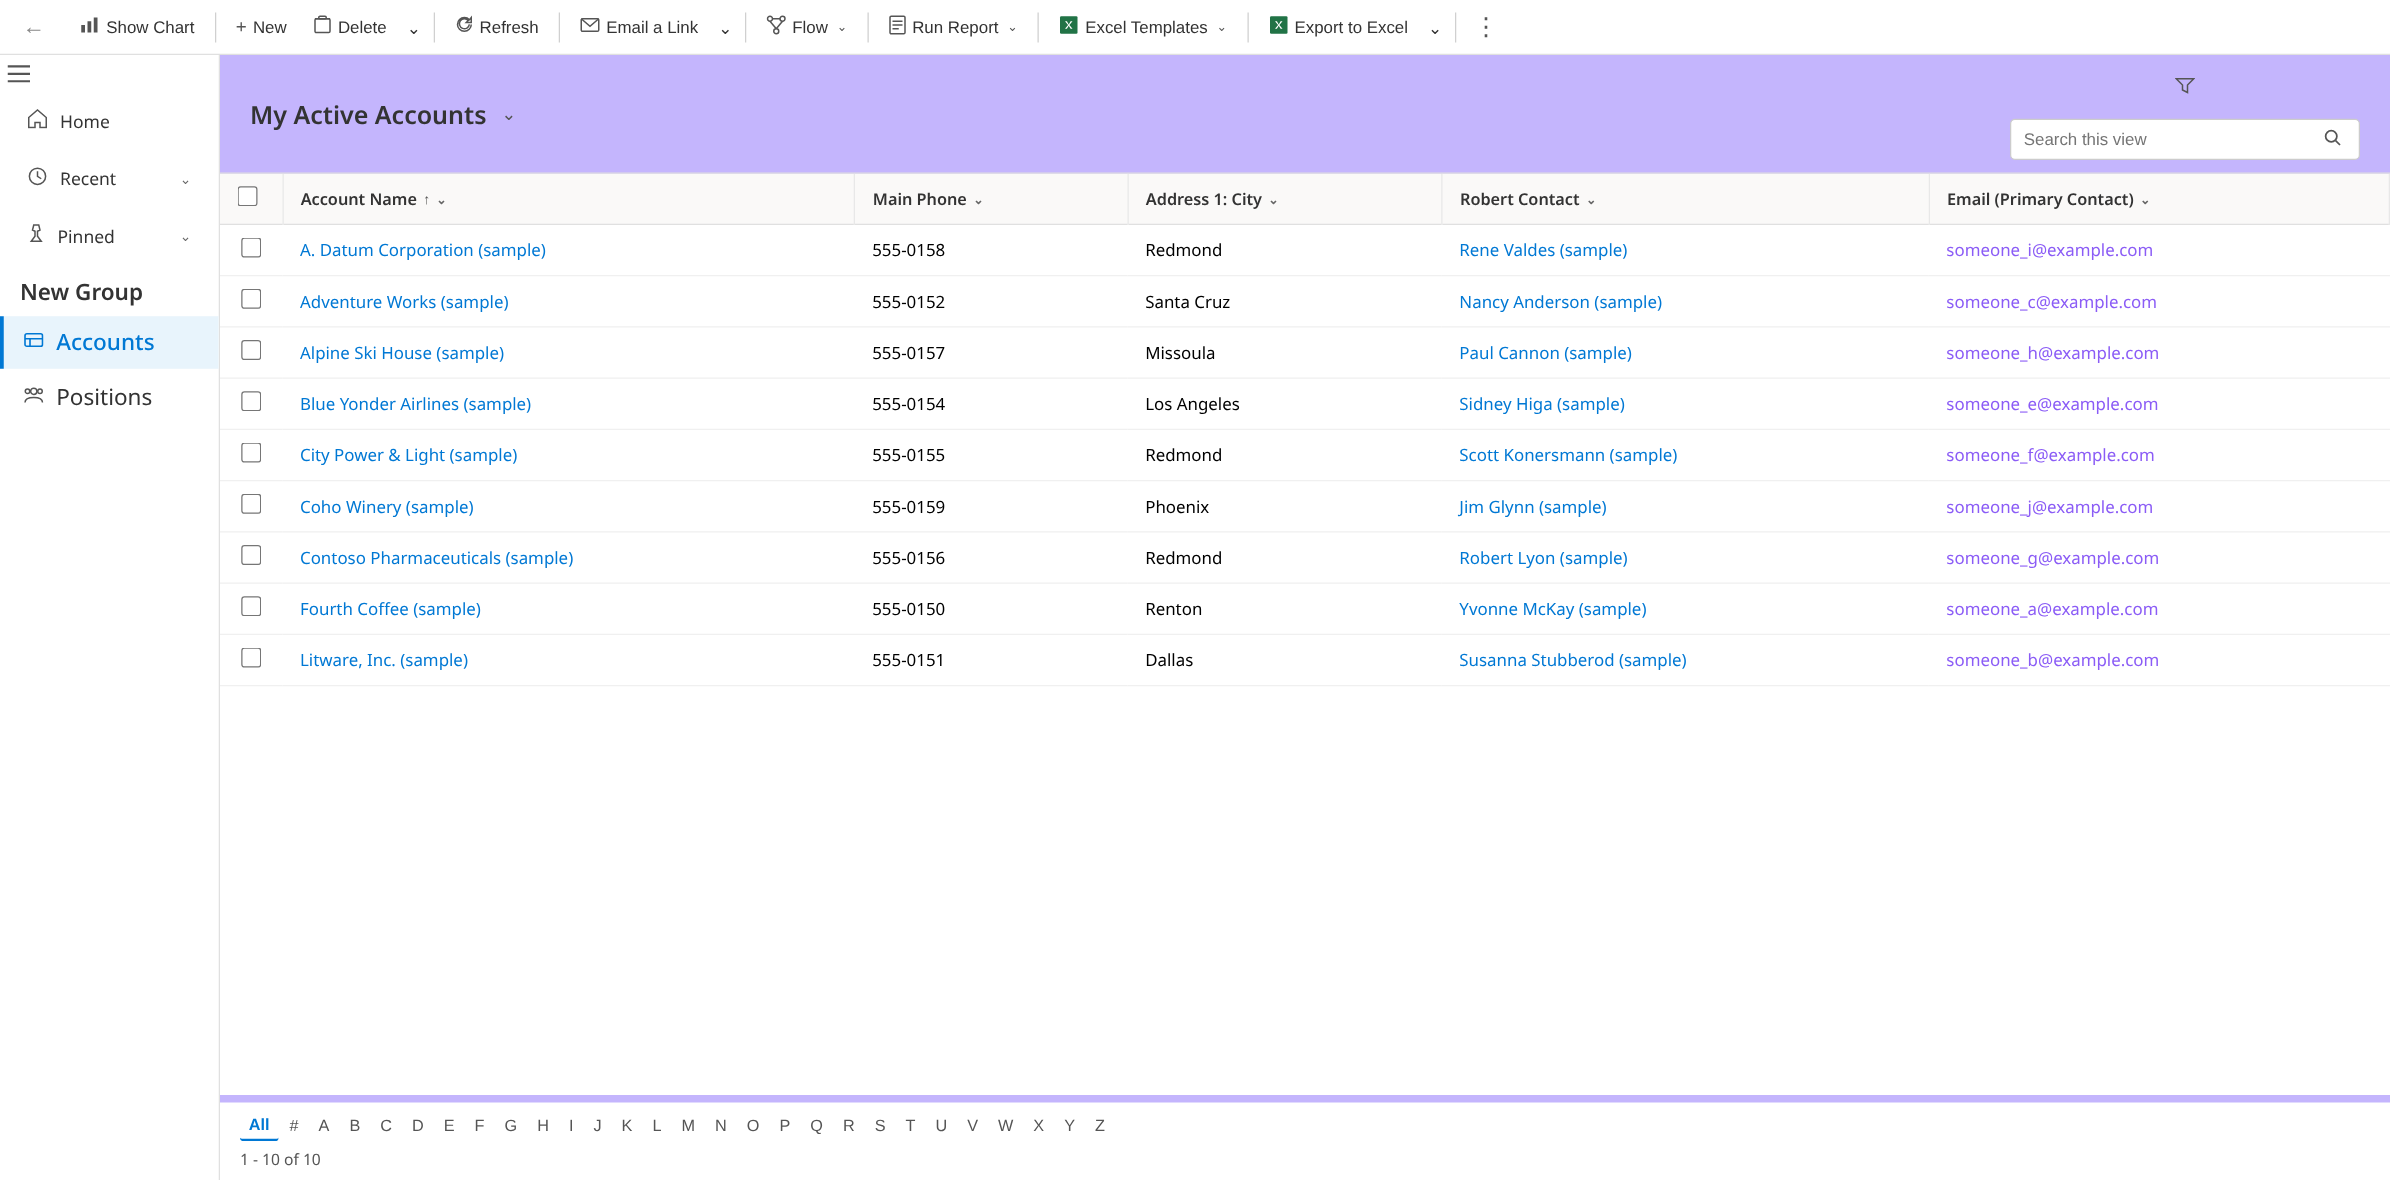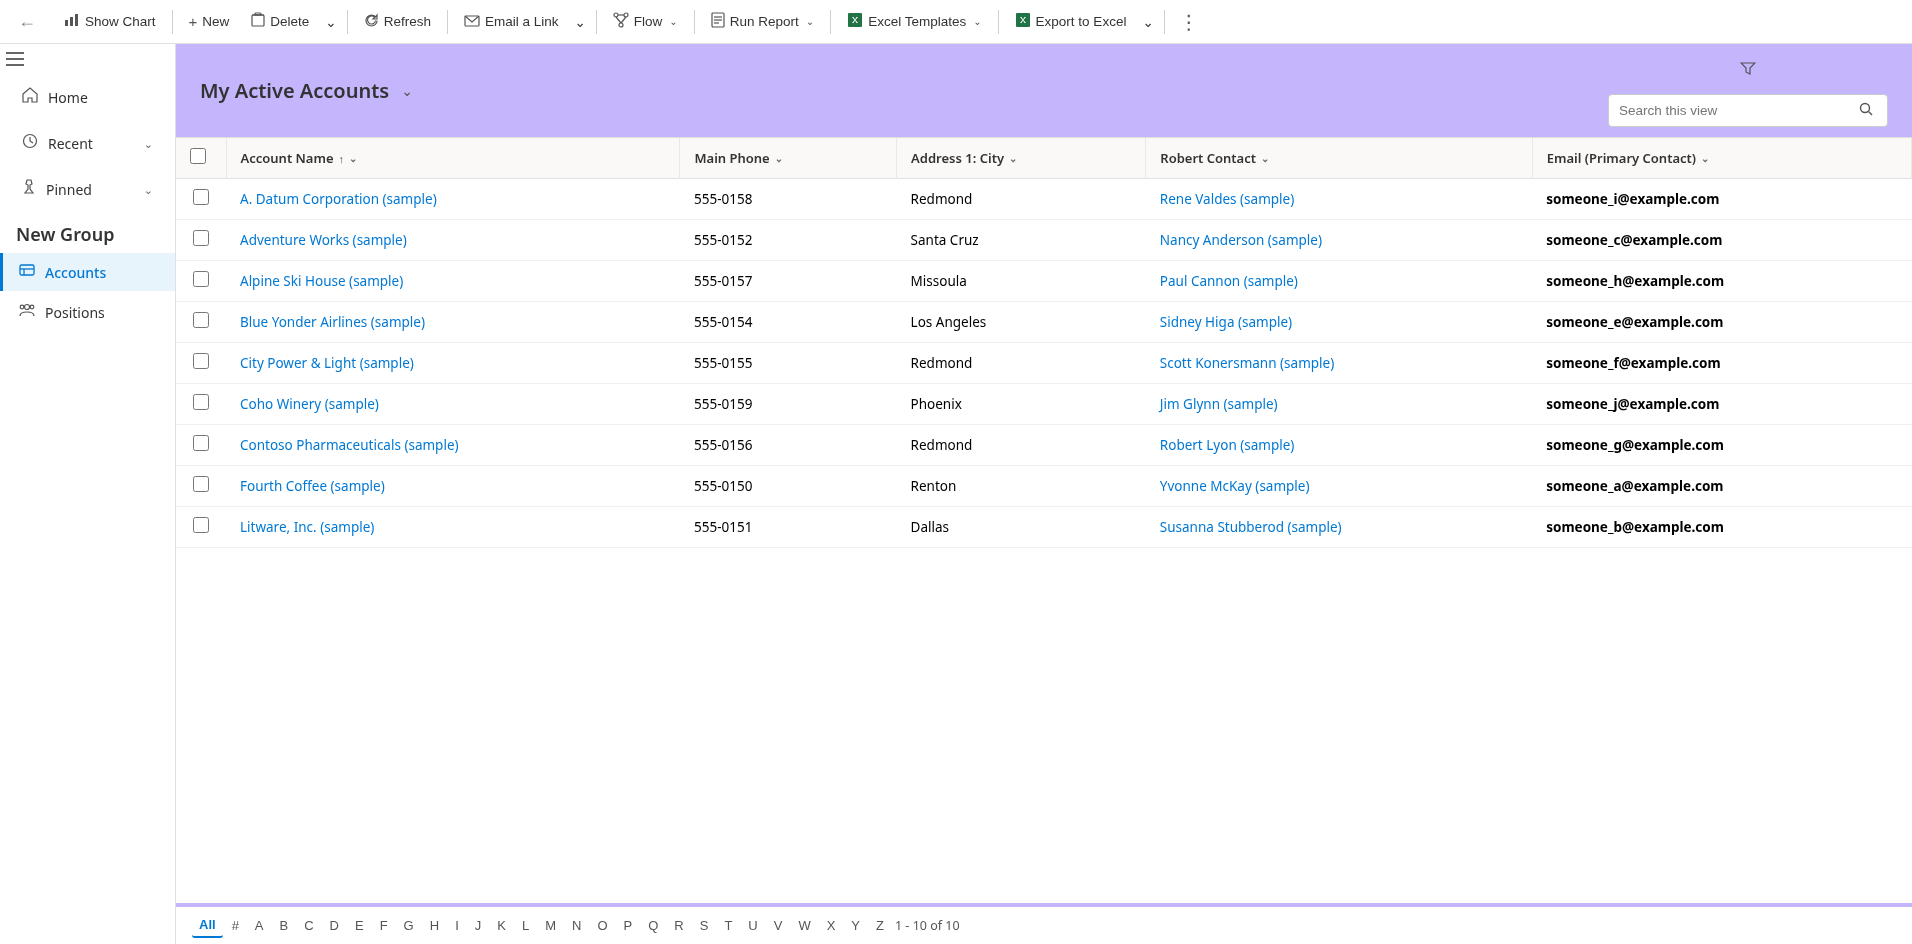--- a/index.html
+++ b/index.html
@@ -34,21 +34,21 @@
       display: flex; align-items: center; gap: 10px; padding: 10px 16px; cursor: pointer;
       border-radius: 4px; margin: 2px 6px; color: #333; font-size: 14px;
     }
     .sidebar-nav-item .nav-icon { font-size: 16px; color: #555; }
     .sidebar-nav-item .nav-chevron { margin-left: auto; font-size: 11px; color: #666; }
     .sidebar-group-label {
       padding: 10px 16px 6px 16px; font-size: 18px; font-weight: 600; color: #333;
     }
     .sidebar-section-item {
       display: flex; align-items: center; gap: 10px; padding: 9px 16px; cursor: pointer;
-      font-size: 14px; color: #333; margin: 1px 0; border-left: 3px solid transparent;
+      font-size: 18px; color: #333; margin: 1px 0; border-left: 3px solid transparent;
     }
     .sidebar-section-item.active { background: #e8f4fc; border-left: 3px solid #0078d4; color: #0078d4; font-weight: 500; }
     .sidebar-section-item .sec-icon { font-size: 15px; color: inherit; }
 
     
     .content-area { flex: 1; display: flex; flex-direction: column; overflow: hidden; background: #fff; }
 
     
     .sub-header {
       display: flex; align-items: center; padding: 10px 24px; gap: 8px; background: #c4b5fd;
@@ -78,26 +78,26 @@
     .sort-icon { font-size: 11px; color: #555; }
     .filter-chevron { font-size: 10px; color: #666; }
     tbody tr { border-bottom: 1px solid #f0f0f0; }
     tbody td { padding: 10px 14px; font-size: 13.5px; vertical-align: middle; }
     tbody td:first-child { text-align: center; }
     .check-cell { width: 40px; }
     .row-check { width: 16px; height: 16px; cursor: pointer; }
     .header-check { width: 16px; height: 16px; cursor: pointer; }
     td.account-name a, td.account-name { color: #0078d4; cursor: pointer; text-decoration: none; }
     td.primary-contact { color: #0078d4; cursor: pointer; }
-    td.email { color: #000000; font-weight: bold; }
+    td.email { color: #8b5cf6; }
 
     
     .bottom-bar {
-      background: #fff; border-top: 4px solid #c4b5fd; padding: 6px 16px;
-      display: flex; flex-direction: row; gap: 4px; flex-shrink: 0; align-items: center;
+      background: #fff; border-top: 6px solid #c4b5fd; padding: 6px 16px;
+      display: flex; flex-direction: column; gap: 4px; flex-shrink: 0;
     }
     .alpha-bar { display: flex; align-items: center; gap: 2px; flex-wrap: nowrap; overflow-x: auto; }
     .alpha-btn {
       padding: 4px 7px; font-size: 13px; border: none; background: transparent;
       cursor: pointer; border-radius: 3px; color: #555;
     }
     .alpha-btn.active { color: #0078d4; border-bottom: 2px solid #0078d4; font-weight: 600; }
     .page-info { font-size: 12.5px; color: #555; padding: 2px 0; }
   </style>
 </head>

